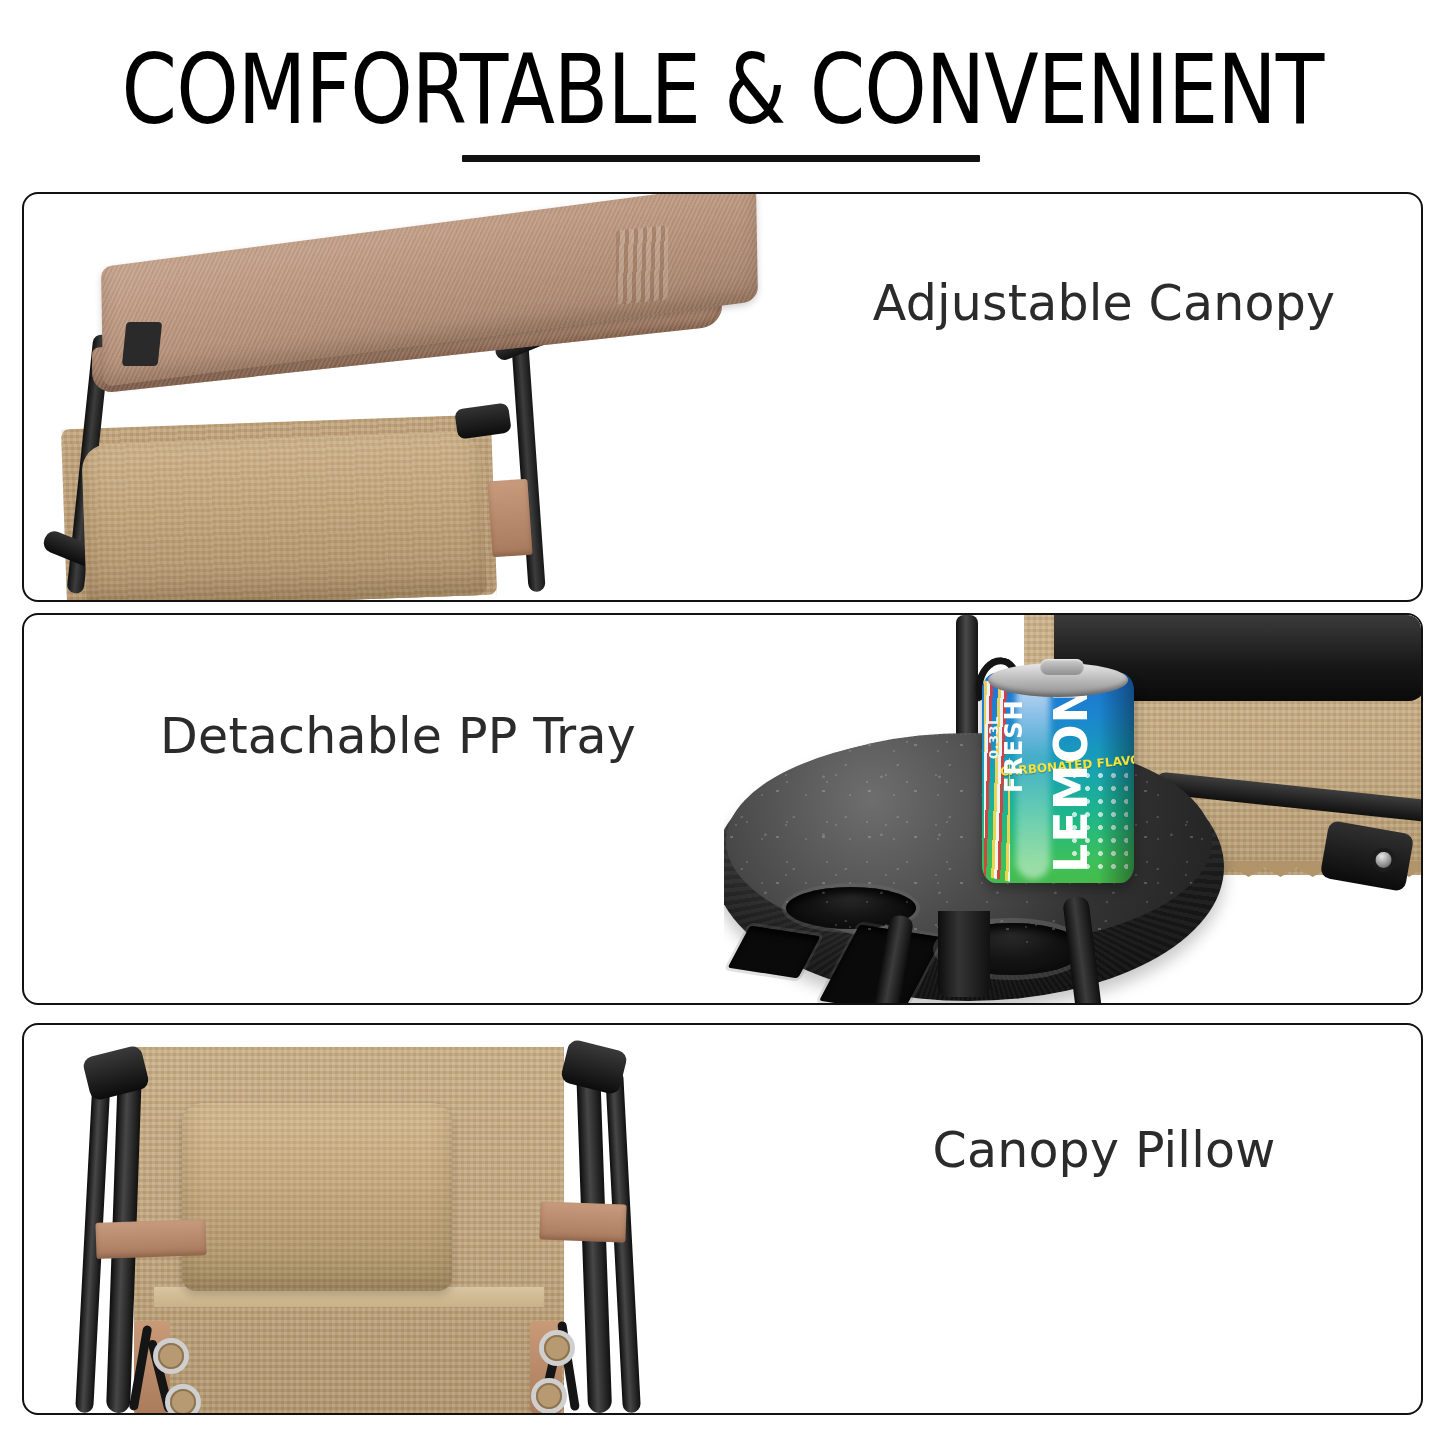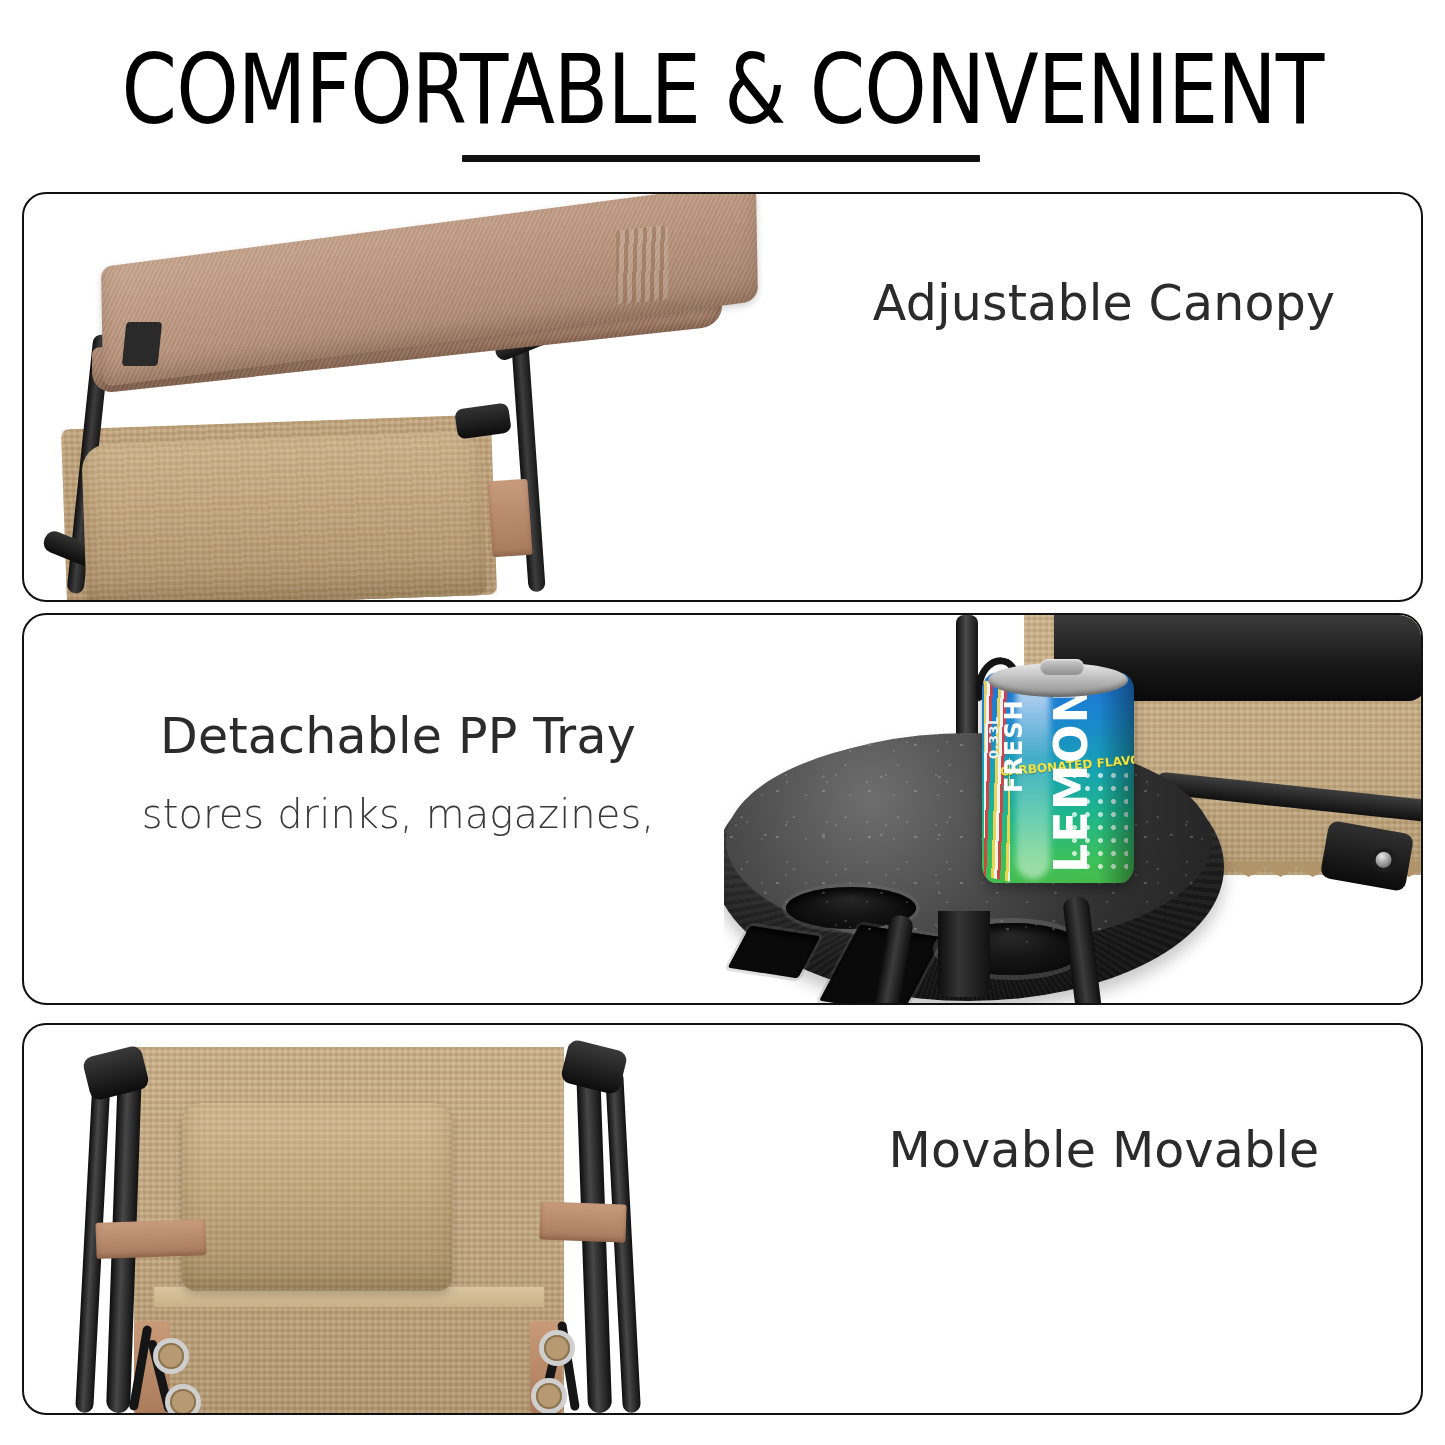--- a/index.html
+++ b/index.html
@@ -23,21 +23,21 @@
     white-space:nowrap;
   }
   .title-rule{
     position:absolute; left:462px; top:155px;
     width:518px; height:7px; background:#111; border-radius:1px;
   }
 
   
   .panel{
     position:absolute; left:22px; width:1401px;
-    background:#fff; border:2px solid #111; border-radius:24px;
+    background:#fff; border:2px solid #111; border-radius:16px;
     overflow:hidden;
   }
   #panel-canopy { top:192px;  height:410px; }
   #panel-tray   { top:613px;  height:392px; }
   #panel-pillow { top:1023px; height:392px; }
 
   .panel-inner{ position:relative; width:100%; height:100%; }
 
   
   .txt{ position:absolute; text-align:center; }
@@ -398,21 +398,21 @@
 
     </div>
   </div>
 
   <div class="panel" id="panel-tray">
     <div class="panel-inner">
 
       <div class="txt" id="txt-tray">
         <h2>Detachable PP Tray</h2>
         <p>
-          <span>stores drinks, magazines,</span><br>
+          <br>
         </p>
       </div>
 
       <div class="photo" id="photo-tray">
         <div class="tray-bg"></div>
         <div class="chair-mesh"></div>
         <div class="mesh-edge"></div>
         <div class="armrest">
           
           
@@ -478,19 +478,19 @@
         <div class="lace l2"></div>
         <div class="lace l3"></div>
         <div class="lace l4"></div>
         <div class="eyelet e1"></div>
         <div class="eyelet e2"></div>
         <div class="eyelet e3"></div>
         <div class="eyelet e4"></div>
       </div>
 
       <div class="txt" id="txt-pillow">
-        <h2>Movable Movable</h2>
+        <h2>Canopy Pillow</h2>
       </div>
 
     </div>
   </div>
 
 </div>
 
 </body></html>

